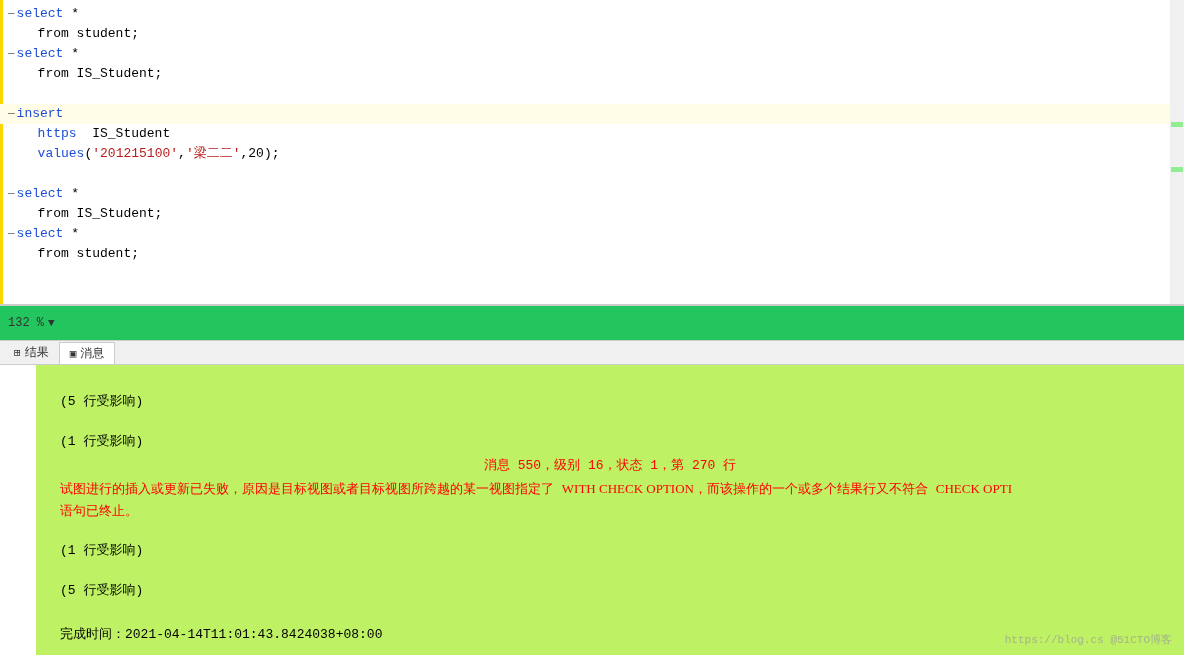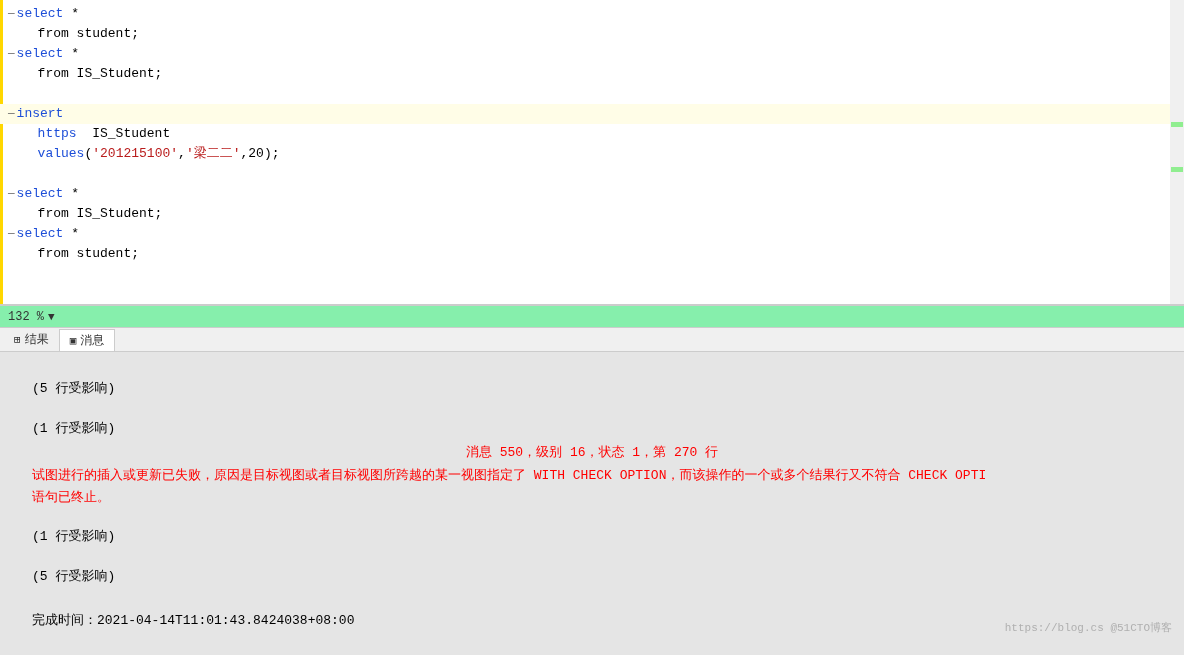--- a/index.html
+++ b/index.html
@@ -75,30 +75,30 @@
       position: absolute;
       left: 0;
       top: 0;
       width: 3px;
       height: 100%;
       background: #ffd700;
     }
 
     
     .zoom-bar {
-      background: #86efac;
+      background: #22c55e;
       border-top: 1px solid #cccccc;
       border-bottom: 1px solid #cccccc;
       padding: 2px 8px;
       font-size: 12px;
       color: #333333;
       display: flex;
       align-items: center;
       gap: 4px;
-      height: 23px;
+      height: 36px;
     }
 
     .zoom-dropdown {
       font-size: 11px;
       color: #333;
     }
 
     
     .tabs-bar {
       background: #f0f0f0;
@@ -126,24 +126,25 @@
       border-right: 1px solid #cccccc;
     }
 
     .tab-icon {
       font-size: 11px;
     }
 
     
     .results-area {
       flex: 1;
-      background: #e5e5e5;
+      background: #bef264;
       overflow-y: auto;
-      padding: 8px 32px;
+      padding: 8px 24px;
       position: relative;
+      margin-left: 36px;
     }
 
     .result-message {
       line-height: 22px;
       margin-bottom: 2px;
     }
 
     .msg-normal {
       color: #000000;
       font-size: 13px;
@@ -167,21 +168,21 @@
       margin-top: 4px;
     }
 
     .empty-line {
       height: 16px;
     }
 
     
     .watermark {
       position: fixed;
-      bottom: 20px;
+      bottom: 8px;
       right: 12px;
       font-size: 11px;
       color: #999999;
       opacity: 0.7;
       padding-left: 27px;
     }
 
     
     .results-area::-webkit-scrollbar {
       width: 14px;
@@ -215,21 +216,21 @@
     .green-marker-2 {
       position: absolute;
       right: 1px;
       top: 55%;
       width: 12px;
       height: 5px;
       background: #90ee90;
     }
 
     .inline-code {
-      font-family: Liberation Mono, monospace;
+      font-family: Liberation Serif, serif;
     }
   </style>
 </head>
 <body>
 
 <div class="editor-area">
   <div class="editor-content">
 
     <div class="line">
       <span class="line-collapse">─</span>

